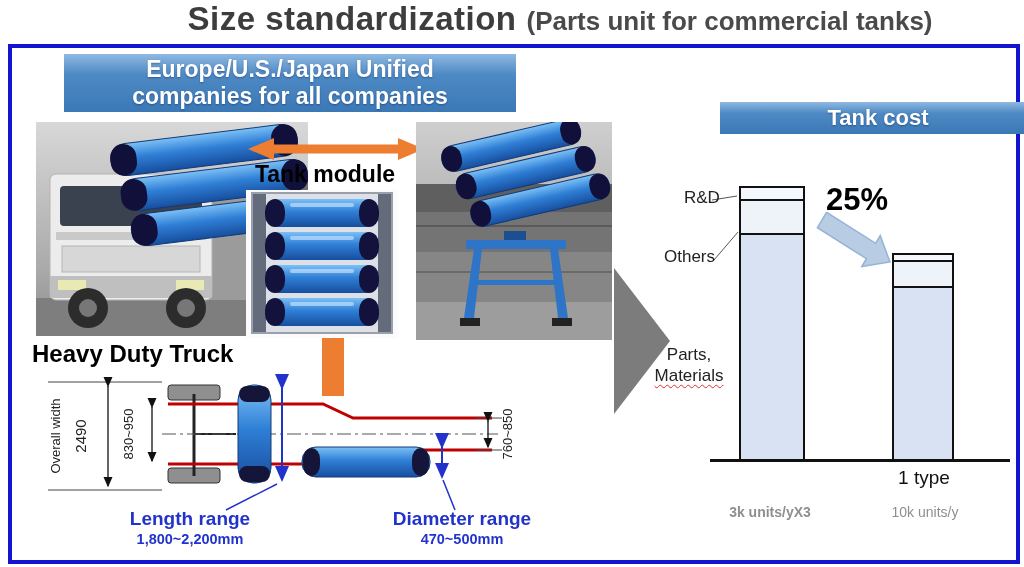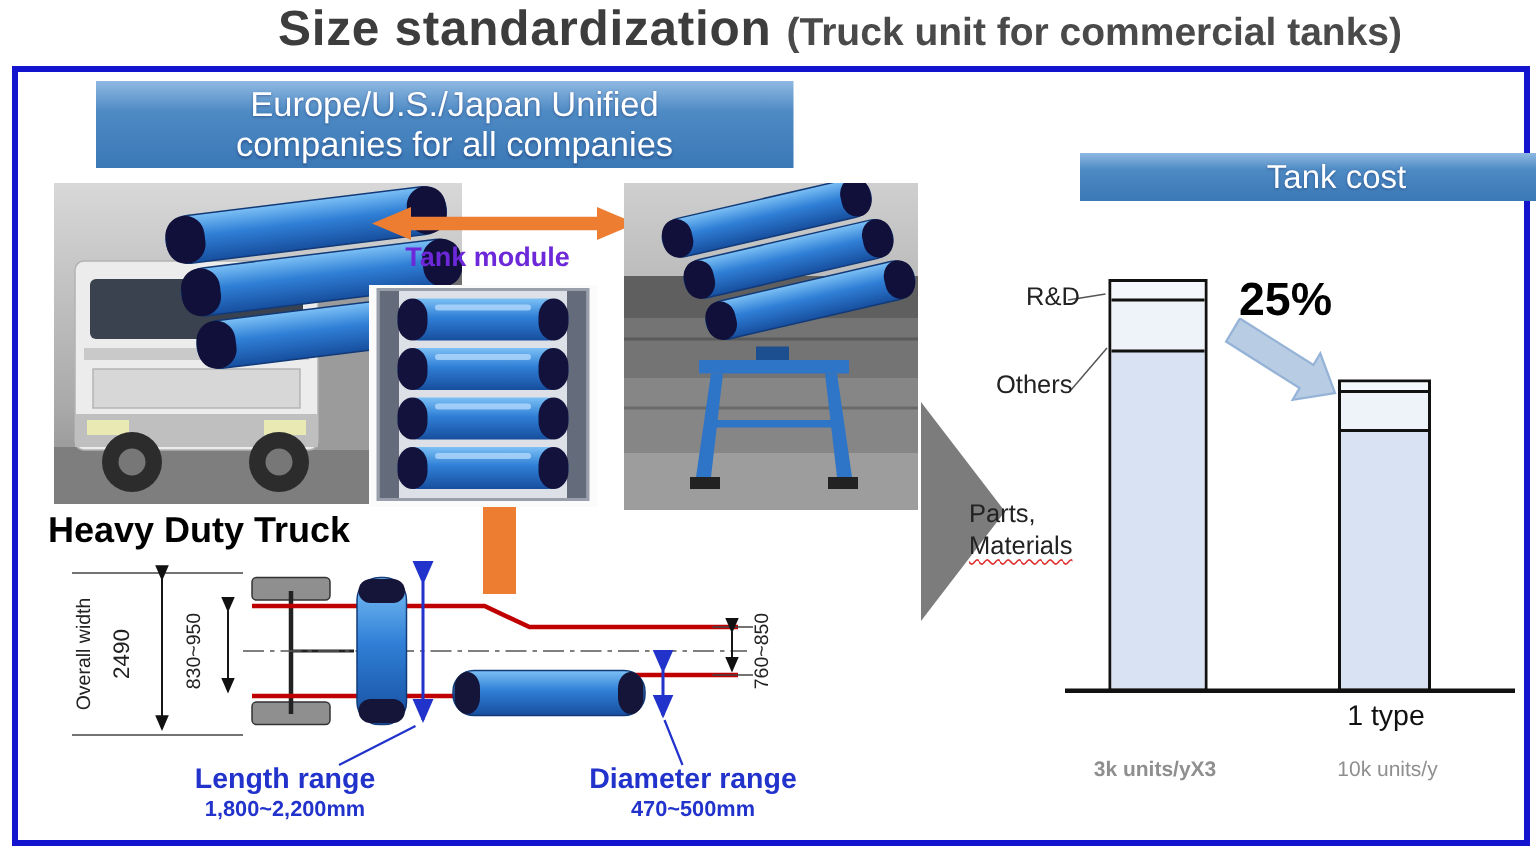--- a/index.html
+++ b/index.html
@@ -9,29 +9,29 @@
   .title-row{position:absolute;left:0;top:0;width:1024px;height:44px;display:flex;justify-content:center;align-items:baseline;gap:10px;padding-left:48px;}
   .title-main{font-size:33px;font-weight:bold;color:#3d3d3d;letter-spacing:.5px;}
   .title-sub{font-size:26px;font-weight:bold;color:#4a4a4a;}
 
   
   .frame{position:absolute;left:8px;top:44px;width:1004px;height:512px;border:4px solid #1414cf;background:#ffffff;}
 
   
   .banner{position:absolute;display:flex;flex-direction:column;justify-content:center;align-items:center;
           background:linear-gradient(180deg,#8fb9e2 0%,#4e8ac4 35%,#3a78b6 100%);
-          color:#ffffff;font-weight:normal;text-shadow:0 1px 2px rgba(0,0,60,.35);padding-left:13px;}
+          color:#ffffff;font-weight:bold;text-shadow:0 1px 2px rgba(0,0,60,.35);}
   .banner-main{left:64px;top:54px;width:452px;height:58px;font-size:23px;line-height:27px;}
   .banner-cost{left:720px;top:102px;width:316px;height:32px;font-size:22px;line-height:32px;}
 
   .fig{position:absolute;overflow:hidden;}
   .fig svg{display:block;}
 
   .caption{position:absolute;font-weight:bold;color:#000;font-size:24px;}
-  .tank-module-label{position:absolute;left:236px;top:161px;width:178px;text-align:center;font-weight:bold;font-size:18px;color:#6d28d9;}
+  .tank-module-label{position:absolute;left:236px;top:161px;width:178px;text-align:center;font-weight:bold;font-size:23px;color:#000000;}
 
   .orange-bar{position:absolute;left:322px;top:338px;width:22px;height:58px;background:#ed7d31;}
 
   .gray-chevron{position:absolute;left:614px;top:268px;width:56px;height:146px;background:#7c7c7c;
                 clip-path:polygon(0 0,100% 50%,0 100%);}
 
   
   .plot{position:absolute;left:650px;top:178px;width:374px;height:360px;}
   .bar{position:absolute;bottom:77px;border:2px solid #111;display:flex;flex-direction:column;box-sizing:content-box;}
   .bar-0{left:89px;width:62px;}
@@ -40,35 +40,35 @@
   .seg-line{border-top:2px solid #111;}
   .axis{position:absolute;left:60px;top:281px;width:300px;height:3px;background:#111;}
   .cat{position:absolute;top:289px;width:120px;text-align:center;font-size:19px;color:#111;}
   .cat-0{left:60px;} .cat-1{left:214px;}
   .foot{position:absolute;top:326px;width:130px;text-align:center;font-size:14px;color:#8f8f8f;}
   .foot-0{left:55px;font-weight:bold;} .foot-1{left:210px;}
 
   .seg-label{position:absolute;font-size:17px;color:#222;}
   .lbl-rnd{left:684px;top:188px;}
   .lbl-others{left:664px;top:247px;}
-  .lbl-parts{left:646px;top:332px;width:86px;line-height:21px;}
+  .lbl-parts{left:646px;top:344px;width:86px;text-align:center;line-height:21px;}
   .spell{text-decoration:underline wavy #e03030 1px;text-underline-offset:3px;}
 
   .reduction{position:absolute;left:826px;top:182px;font-size:31px;font-weight:bold;color:#000;}
 
   .leader-overlay,.arrow-svg{position:absolute;pointer-events:none;}
 </style>
 </head>
 <body>
 
 <div id="slide">
 
   <div class="title-row">
     <span class="title-main">Size standardization</span>
-    <span class="title-sub">(Truck unit for commercial tanks)</span>
+    <span class="title-sub">(Parts unit for commercial tanks)</span>
   </div>
 
   <div class="frame"></div>
 
   <div class="banner banner-main">
     <span>Europe/U.S./Japan Unified</span>
     <span>companies for all companies</span>
   </div>
 
   <div class="fig" style="left:36px;top:122px;width:272px;height:214px;">

